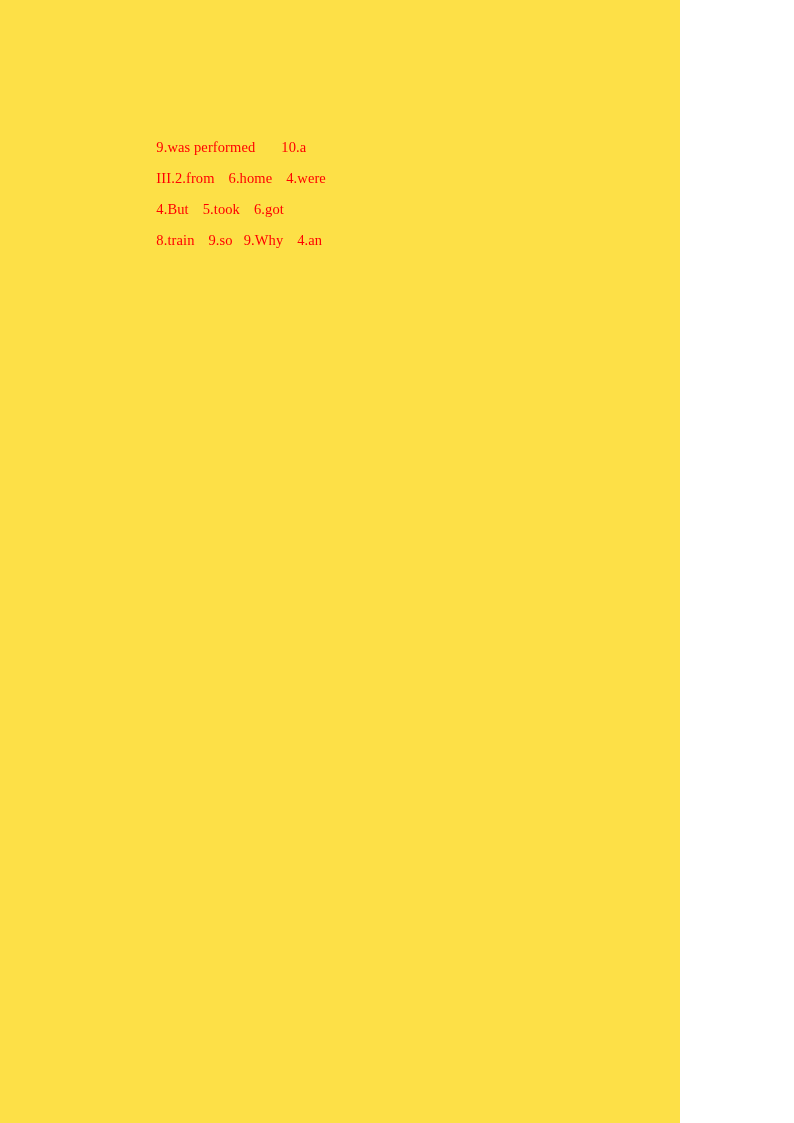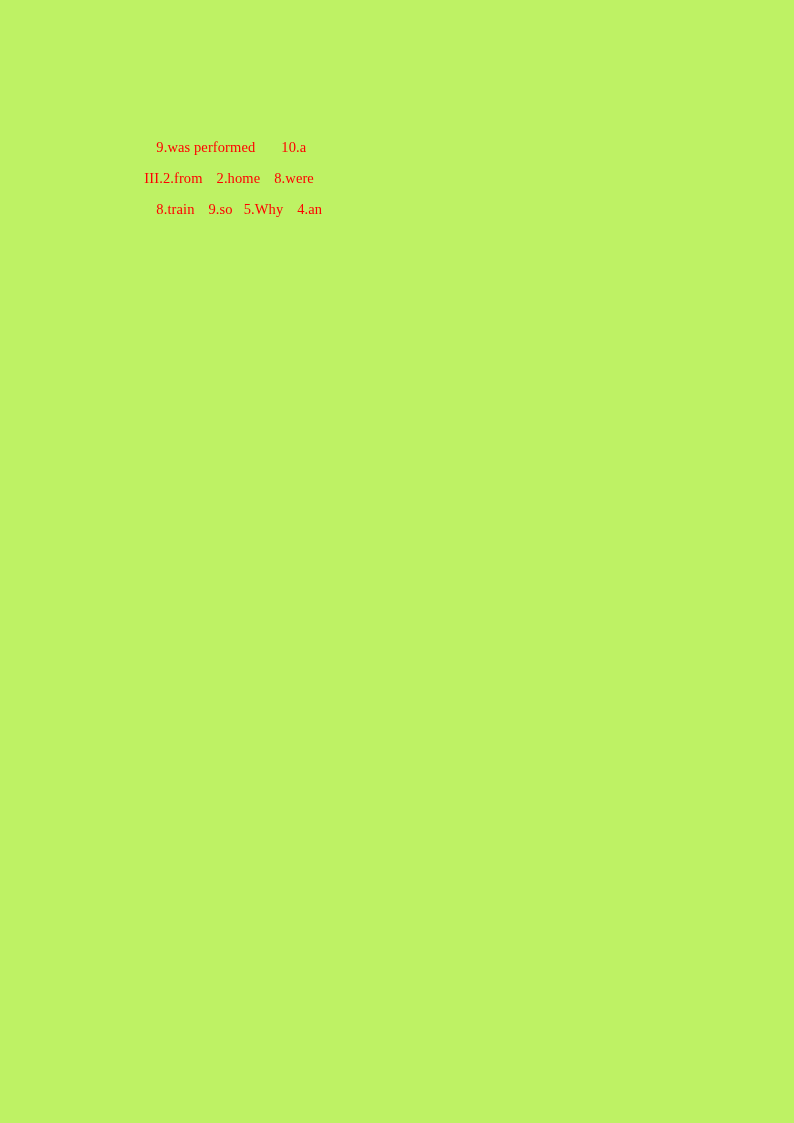--- a/index.html
+++ b/index.html
@@ -16,23 +16,23 @@
     overflow: hidden;
     font-family: "Liberation Serif", "DejaVu Serif", serif;
     -webkit-font-smoothing: antialiased;
   }
 
   
   .page-sheet {
     position: absolute;
     top: 0;
     left: 0;
-    width: 794px;
+    width: 680px;
     height: 1123px;
-    background: #bef264;
+    background: #fde047;
   }
 
   
   .answer-block {
     position: absolute;
     top: 101px;
     left: 0;
     width: 794px;
   }
 
@@ -55,37 +55,41 @@
     color: #ff0000;
   }
 
   .gap-sm { display: inline-block; width: 11px; }
   .gap-md { display: inline-block; width: 14px; }
   .gap-lg { display: inline-block; width: 26px; }
 
   .section-label {
     display: inline;
     color: #ff0000;
+    margin-left: 12px;
   }
 </style>
 </head>
 <body>
 
 <div class="page-sheet">
 
   <div class="answer-block">
 
     <div class="answer-line indent-deep">
       <span class="answer-item">9.was performed</span><span class="gap-lg"></span><span class="answer-item">10.a</span>
     </div>
 
     <div class="answer-line indent-shallow">
-      <span class="section-label">III.</span><span class="answer-item">2.from</span><span class="gap-md"></span><span class="answer-item">2.home</span><span class="gap-md"></span><span class="answer-item">8.were</span>
+      <span class="section-label">III.</span><span class="answer-item">2.from</span><span class="gap-md"></span><span class="answer-item">6.home</span><span class="gap-md"></span><span class="answer-item">4.were</span>
     </div>
 
+    <div class="answer-line indent-deep">
+      <span class="answer-item">4.But</span><span class="gap-md"></span><span class="answer-item">5.took</span><span class="gap-md"></span><span class="answer-item">6.got</span>
+    </div>
 
     <div class="answer-line indent-deep">
-      <span class="answer-item">8.train</span><span class="gap-md"></span><span class="answer-item">9.so</span><span class="gap-sm"></span><span class="answer-item">5.Why</span><span class="gap-md"></span><span class="answer-item">4.an</span>
+      <span class="answer-item">8.train</span><span class="gap-md"></span><span class="answer-item">9.so</span><span class="gap-sm"></span><span class="answer-item">9.Why</span><span class="gap-md"></span><span class="answer-item">4.an</span>
     </div>
 
   </div>
 
 </div>
 
 </body></html>

